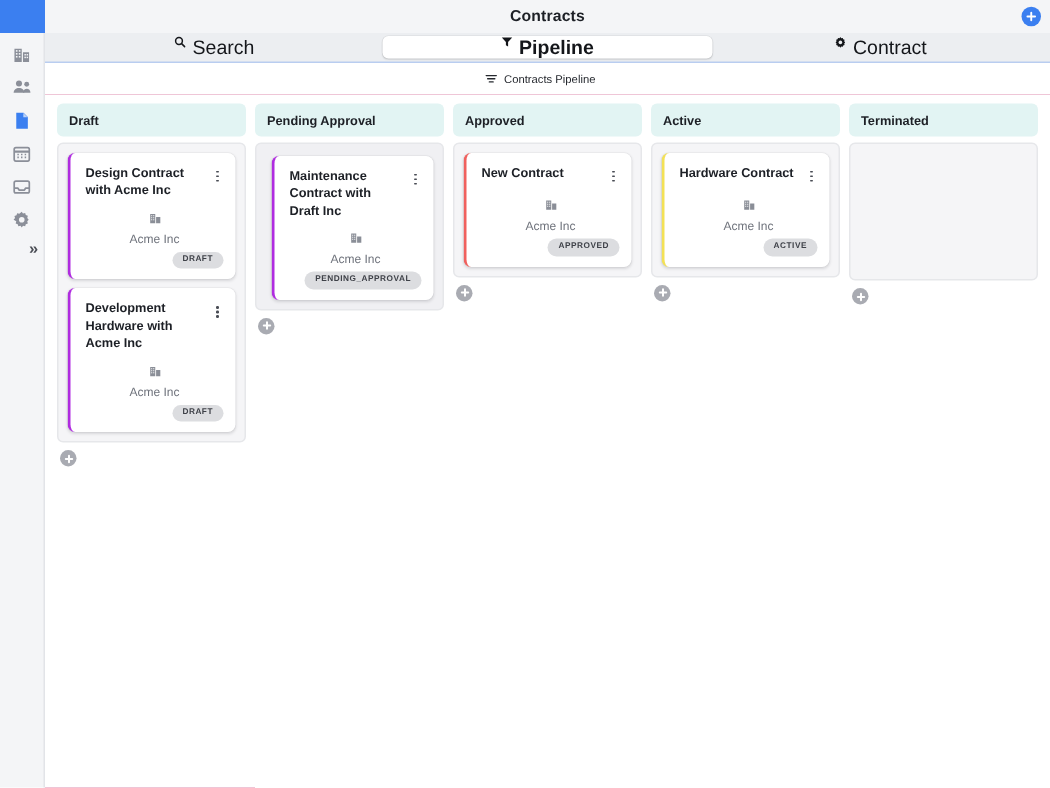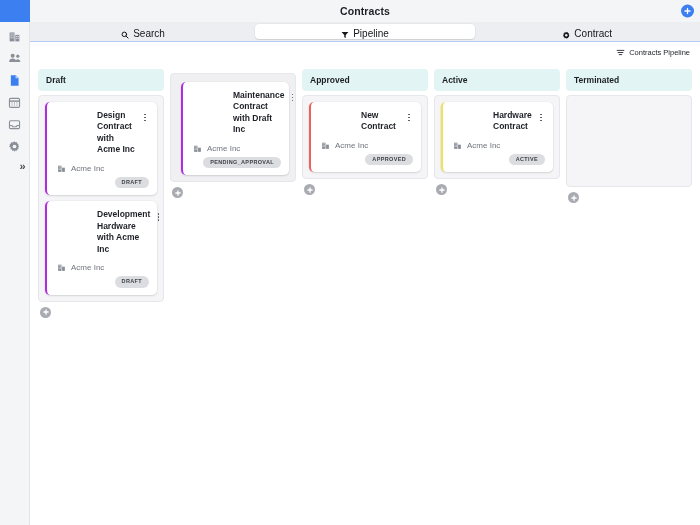--- a/index.html
+++ b/index.html
@@ -121,43 +121,44 @@
     display: flex;
     align-items: center;
     padding: 0 3px;
     box-sizing: border-box;
     gap: 2px;
   }
   .tool-seg {
     flex: 1 1 0;
     height: 15px;
     display: flex;
-    align-items: flex-end;
+    align-items: flex-start;
     justify-content: center;
     gap: 4px;
     border-radius: 4px;
-    font-size: 10px;
+    font-size: 13px;
     color: #14161a;
     cursor: pointer;
     user-select: none;
   }
   .tool-seg.selected {
     background: #ffffff;
     box-shadow: 0 0 0 .5px rgba(0,0,0,.06), 0 1px 1px rgba(0,0,0,.10);
+    font-weight: bold;
   }
   .tool-seg svg { display: block; }
 
   
   .subbar {
     height: 21px;
     flex: 0 0 21px;
     background: #ffffff;
     display: flex;
     align-items: center;
-    justify-content: flex-end;
+    justify-content: center;
     padding-right: 10px;
     box-sizing: border-box;
   }
   .pipeline-picker {
     display: flex;
     align-items: center;
     gap: 4px;
     font-size: 7.5px;
     color: #25282e;
     cursor: pointer;
@@ -232,21 +233,20 @@
     align-items: flex-start;
     justify-content: space-between;
     gap: 4px;
   }
   .card-title {
     font-size: 8.5px;
     font-weight: bold;
     color: #1d2026;
     line-height: 1.35;
     flex: 1 1 auto;
-    margin-left: 40px;
   }
   .kebab {
     flex: 0 0 auto;
     width: 8px;
     height: 13px;
     display: flex;
     flex-direction: column;
     align-items: center;
     justify-content: center;
     gap: 1.5px;
@@ -260,20 +260,21 @@
     background: #4a4d55;
     display: block;
   }
   .card-org {
     margin-top: 8px;
     display: flex;
     align-items: center;
     gap: 5px;
     font-size: 8px;
     color: #6f737c;
+    flex-direction: column;
   }
   .card-org svg { display: block; flex: 0 0 auto; }
   .card-badge-row {
     margin-top: 4px;
     display: flex;
     justify-content: flex-end;
   }
   .badge {
     background: #dcdde0;
     color: #3e4148;
@@ -498,20 +499,23 @@
           </div>
           <div class="col-add">
             <span>
               <svg width="8" height="8" viewBox="0 0 12 12" stroke="#ffffff" stroke-width="2" stroke-linecap="round">
                 <path d="M6 2.8v6.4M2.8 6h6.4"></path>
               </svg>
             </span>
           </div>
         </div>
         <div class="column">
+          <div class="col-header">
+            <span>Pending Approval</span>
+          </div>
           <div class="col-body dragover">
             <div class="card accent-purple">
               <div class="card-top">
                 <div class="card-title">Maintenance Contract with Draft Inc</div>
                 <div class="kebab">
                   <i></i>
                   <i></i>
                   <i></i>
                 </div>
               </div>

